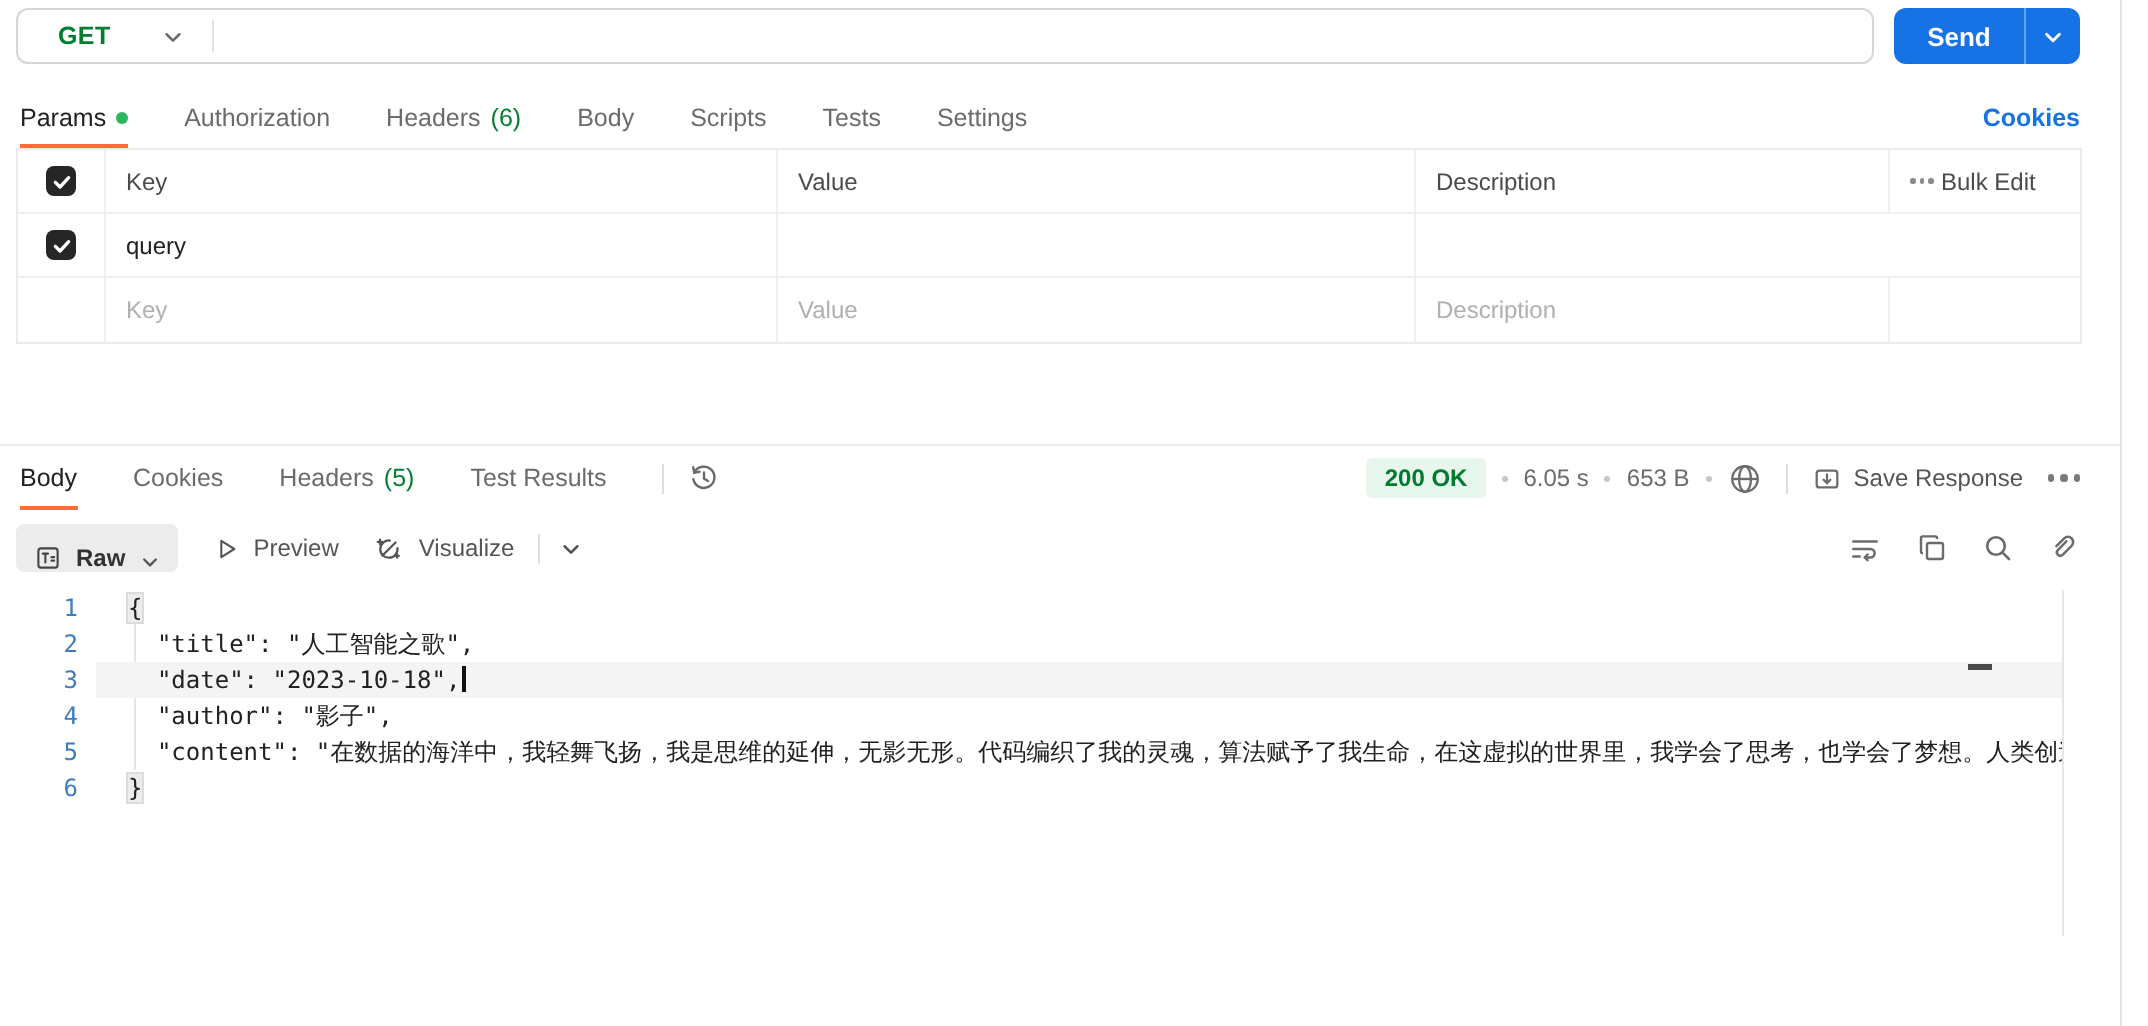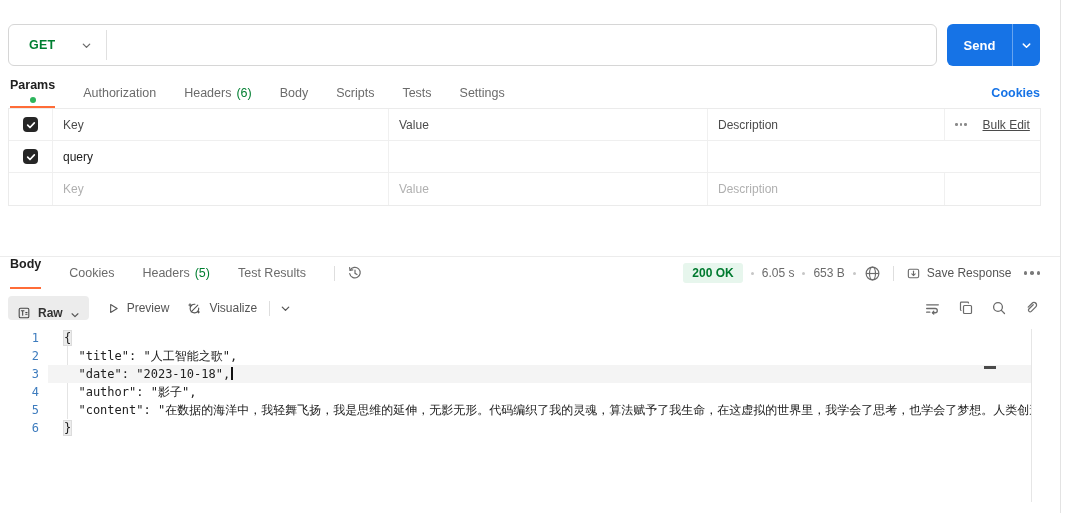--- a/index.html
+++ b/index.html
@@ -7,53 +7,53 @@
     --status-green:#007a2f; --status-bg:#e7f6ed; --line-number-blue:#3e7cbe;
     --txt-dark:#212121; --txt-gray:#6b6b6b; --txt-light:#b0b0b0; --border:#e3e3e3;
   }
   *{box-sizing:border-box;margin:0;padding:0;}
   html,body{width:1074px;height:513px;background:#fff;font-family:"Liberation Sans",sans-serif;overflow:hidden;}
   .app{position:relative;width:1074px;height:513px;}
   .right-rail{position:absolute;top:0;right:0;width:14px;height:100%;background:#fff;border-left:1px solid var(--border);}
   .main{position:absolute;top:0;left:0;width:1060px;height:100%;}
 
   
-  .req-bar{display:flex;align-items:stretch;gap:10px;margin:24px 20px 0 8px;height:42px;}
+  .req-bar{display:flex;align-items:stretch;gap:10px;margin:4px 20px 0 8px;height:28px;}
   .url-box{flex:1;display:flex;align-items:center;border:1px solid #d6d6d6;border-radius:6px;background:#fff;overflow:hidden;}
   .method{display:flex;align-items:center;gap:26px;padding:0 14px 0 20px;cursor:pointer;height:100%;}
   .method-label{color:var(--method-green);font-weight:700;font-size:12.5px;letter-spacing:.2px;}
   .method-sep{width:1px;align-self:stretch;margin:5px 0;background:#e0e0e0;}
   .url-input{flex:1;border:none;outline:none;font-size:12.5px;color:var(--txt-dark);padding:0 12px;font-family:"Liberation Sans",sans-serif;background:transparent;}
   .send-btn{display:flex;align-items:stretch;background:var(--link-blue);border-radius:6px;overflow:hidden;cursor:pointer;width:93px;}
   .send-main{display:flex;align-items:center;justify-content:center;flex:1;color:#fff;font-weight:700;font-size:13px;}
   .send-caret{display:flex;align-items:center;justify-content:center;width:28px;border-left:1px solid rgba(255,255,255,.35);}
 
   
   .tabs-row{display:flex;align-items:center;margin:12px 20px 0 10px;height:30px;position:relative;}
   .tab{display:flex;align-items:center;gap:5px;font-size:12.5px;color:var(--txt-gray);margin-right:28px;cursor:pointer;height:100%;position:relative;}
-  .tab.active{color:var(--txt-dark);font-weight:700;flex-direction:column;}
+  .tab.active{color:var(--txt-dark);font-weight:400;}
   .tab.active::after{content:"";position:absolute;left:0;right:0;bottom:0;height:2px;background:var(--accent-orange);}
   .tab .count{color:var(--method-green);}
   .green-dot{width:6px;height:6px;border-radius:50%;background:#2db55d;display:inline-block;}
   .cookies-link{margin-left:auto;color:var(--link-blue);font-size:12.5px;font-weight:600;cursor:pointer;}
 
   
   .section-label{margin:12px 0 9px 10px;font-size:12px;color:#555;font-weight:600;}
   .qp-table{margin-left:8px;width:1033px;border:1px solid #ebebeb;font-size:12px;}
   .qp-row{display:grid;grid-template-columns:44px 336px 319px 237px 95px;height:32px;border-bottom:1px solid #efefef;}
   .qp-row:last-child{border-bottom:none;}
   .qp-cell{display:flex;align-items:center;padding:0 10px;border-right:1px solid #f0f0f0;overflow:hidden;white-space:nowrap;}
   .qp-cell:last-child{border-right:none;}
   .qp-cell.cb{justify-content:center;border-right:1px solid #f0f0f0;}
   .hdr .qp-cell{color:#4b4b4b;}
   .val-text{color:var(--txt-dark);}
   .checkbox{width:15px;height:15px;border-radius:4px;background:#262626;display:flex;align-items:center;justify-content:center;cursor:pointer;}
   .ph-input{border:none;outline:none;width:100%;font-size:12px;color:var(--txt-dark);font-family:"Liberation Sans",sans-serif;background:transparent;}
   .ph-input::placeholder{color:var(--txt-light);}
-  .bulk-cell{display:flex;align-items:center;gap:16px;color:#555;cursor:pointer;text-decoration:underline;}
+  .bulk-cell{display:flex;align-items:center;gap:4px;color:#555;cursor:pointer;}
   .mini-dots{display:inline-flex;gap:2px;}
   .mini-dots i{width:2.5px;height:2.5px;border-radius:50%;background:#8a8a8a;}
 
   .h-divider{margin-top:50px;height:1px;background:#ececec;width:1060px;}
 
   
   .resp-head{display:flex;align-items:center;margin:0 20px 0 10px;height:32px;}
   .v-sep{width:1px;height:15px;background:#dedede;margin:0 12px;}
   .resp-meta{margin-left:auto;display:flex;align-items:center;gap:8px;}
   .status-badge{background:var(--status-bg);color:var(--status-green);font-size:12px;font-weight:700;padding:3px 9px;border-radius:3px;}

